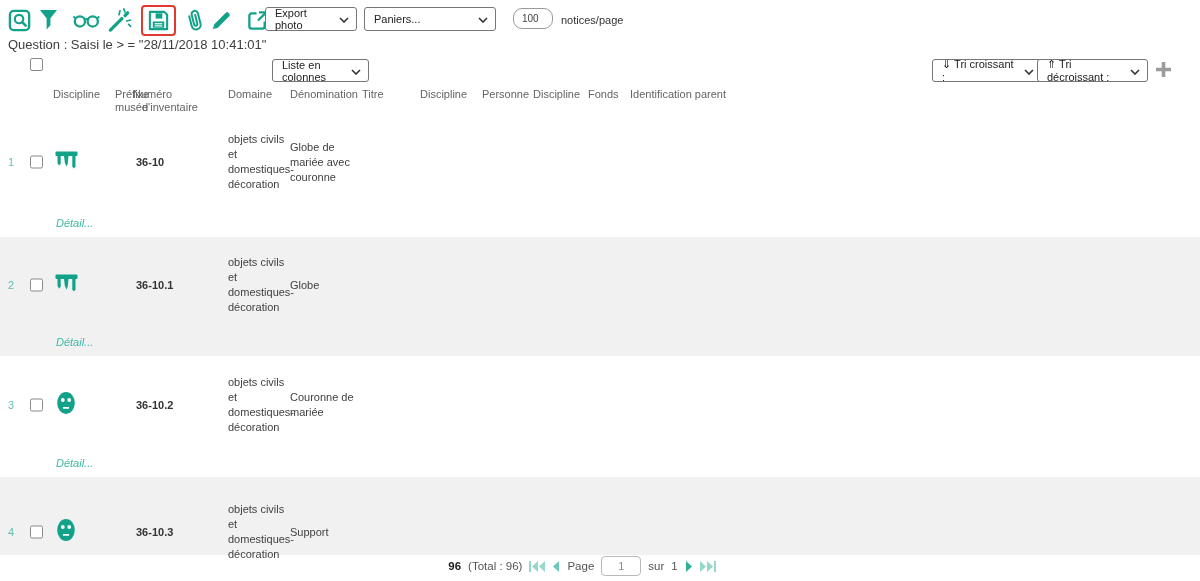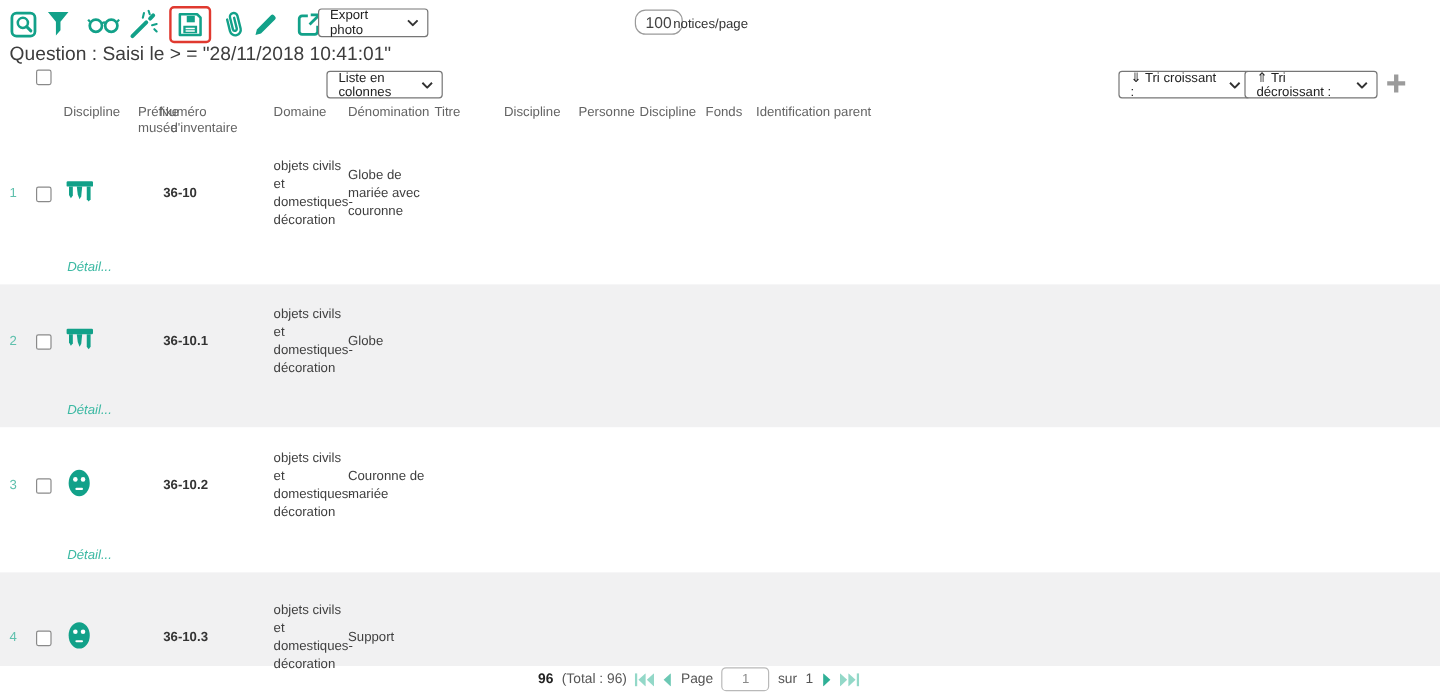--- a/index.html
+++ b/index.html
@@ -11,25 +11,25 @@
   .tool{display:inline-flex;align-items:center;justify-content:center;cursor:pointer;}
   .tool svg{display:block;}
   .save-wrap{display:inline-flex;align-items:center;justify-content:center;
              border:2px solid #e0392f;border-radius:4px;padding:2px 4px;margin:0 3px;}
   .sel{position:absolute;height:24px;border:1px solid #767676;border-radius:3px;background:#fff;
        display:flex;align-items:center;font-size:11px;color:#222;padding:0 24px 0 9px;box-sizing:border-box;cursor:pointer;}
   .sel .chev{position:absolute;right:7px;top:50%;transform:translateY(-50%);}
   .sel-export{left:265px;top:7px;width:92px;}
   .sel-paniers{left:364px;top:7px;width:132px;}
   .inp-pagesize{position:absolute;left:513px;top:8px;width:40px;height:21px;border:1px solid #9a9a9a;
-       border-radius:9px;font-size:13px;color:#444;display:flex;align-items:center;padding-left:8px;box-sizing:border-box;background:#fff;margin-left:16px;}
+       border-radius:9px;font-size:10px;color:#444;display:flex;align-items:center;padding-left:8px;box-sizing:border-box;background:#fff;}
   .lbl-pagesize{position:absolute;left:561px;top:14px;font-size:11px;color:#333;}
 
   
-  .question{position:absolute;left:8px;top:37px;font-size:16px;color:#3d3d3d;}
+  .question{position:absolute;left:8px;top:37px;font-size:13px;color:#3d3d3d;}
 
   
   .cb{display:inline-block;width:13px;height:13px;border:1px solid #8a8a8a;border-radius:2px;background:#fff;box-sizing:border-box;cursor:pointer;}
   .cb-all{position:absolute;left:30px;top:58px;}
   .sel-liste{left:272px;top:59px;width:97px;height:23px;}
   .sel-asc{left:932px;top:59px;width:110px;height:23px;}
   .sel-desc{left:1037px;top:59px;width:111px;height:23px;}
   .plus{position:absolute;left:1155px;top:61px;cursor:pointer;}
 
   
@@ -118,20 +118,28 @@
       <svg width="23" height="23" viewBox="0 0 24 24">
         <rect x="6" y="1.5" width="12" height="4.5" fill="#12a189"></rect>
         <path d="M3 7.5h18a1.8 1.8 0 0 1 1.8 1.8v8.2h-4.3v4H5.5v-4H1.2V9.3A1.8 1.8 0 0 1 3 7.5z" fill="#12a189"></path>
         <rect x="7.5" y="14.5" width="9" height="5.8" fill="#ffffff" stroke="#12a189" stroke-width="1.4"></rect>
       </svg>
     </span>
   </div>
 
   <div class="sel sel-export">
     <span>Export photo</span>
+    <span class="chev">
+      <svg width="10" height="6" viewBox="0 0 10 6">
+          <path d="M1 1l4 4 4-4" fill="none" stroke="#333" stroke-width="1.6"></path>
+        </svg>
+    </span>
+  </div>
+  <div class="sel sel-paniers">
+    <span>Paniers...</span>
     <span class="chev">
       <svg width="10" height="6" viewBox="0 0 10 6">
           <path d="M1 1l4 4 4-4" fill="none" stroke="#333" stroke-width="1.6"></path>
         </svg>
     </span>
   </div>
   <div class="inp-pagesize">
     <span>100</span>
   </div>
   <span class="lbl-pagesize">notices/page</span>

